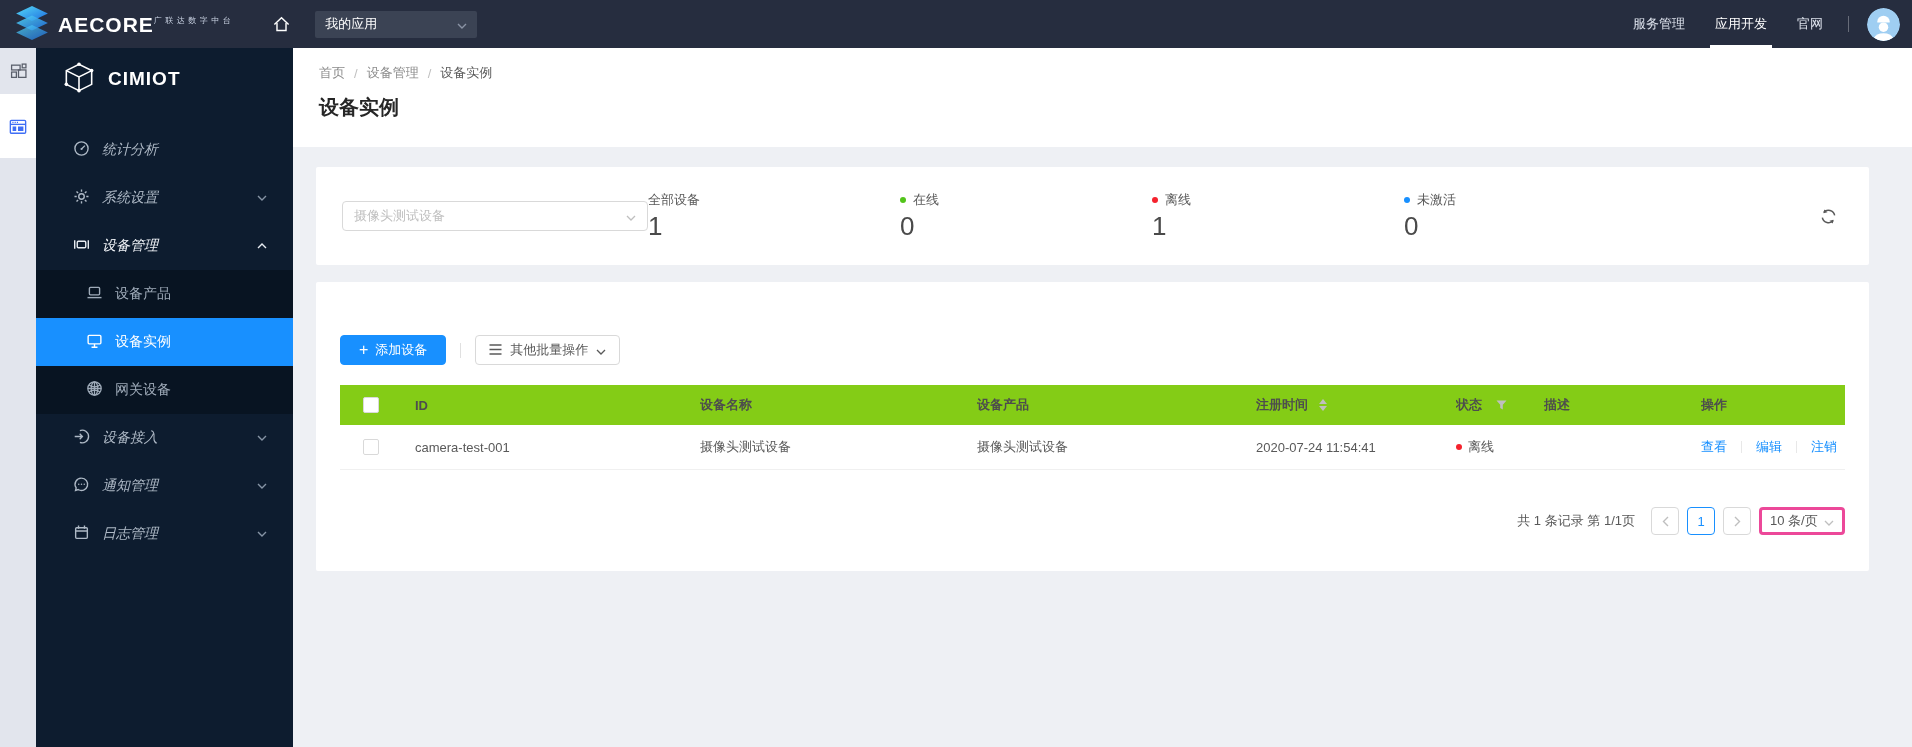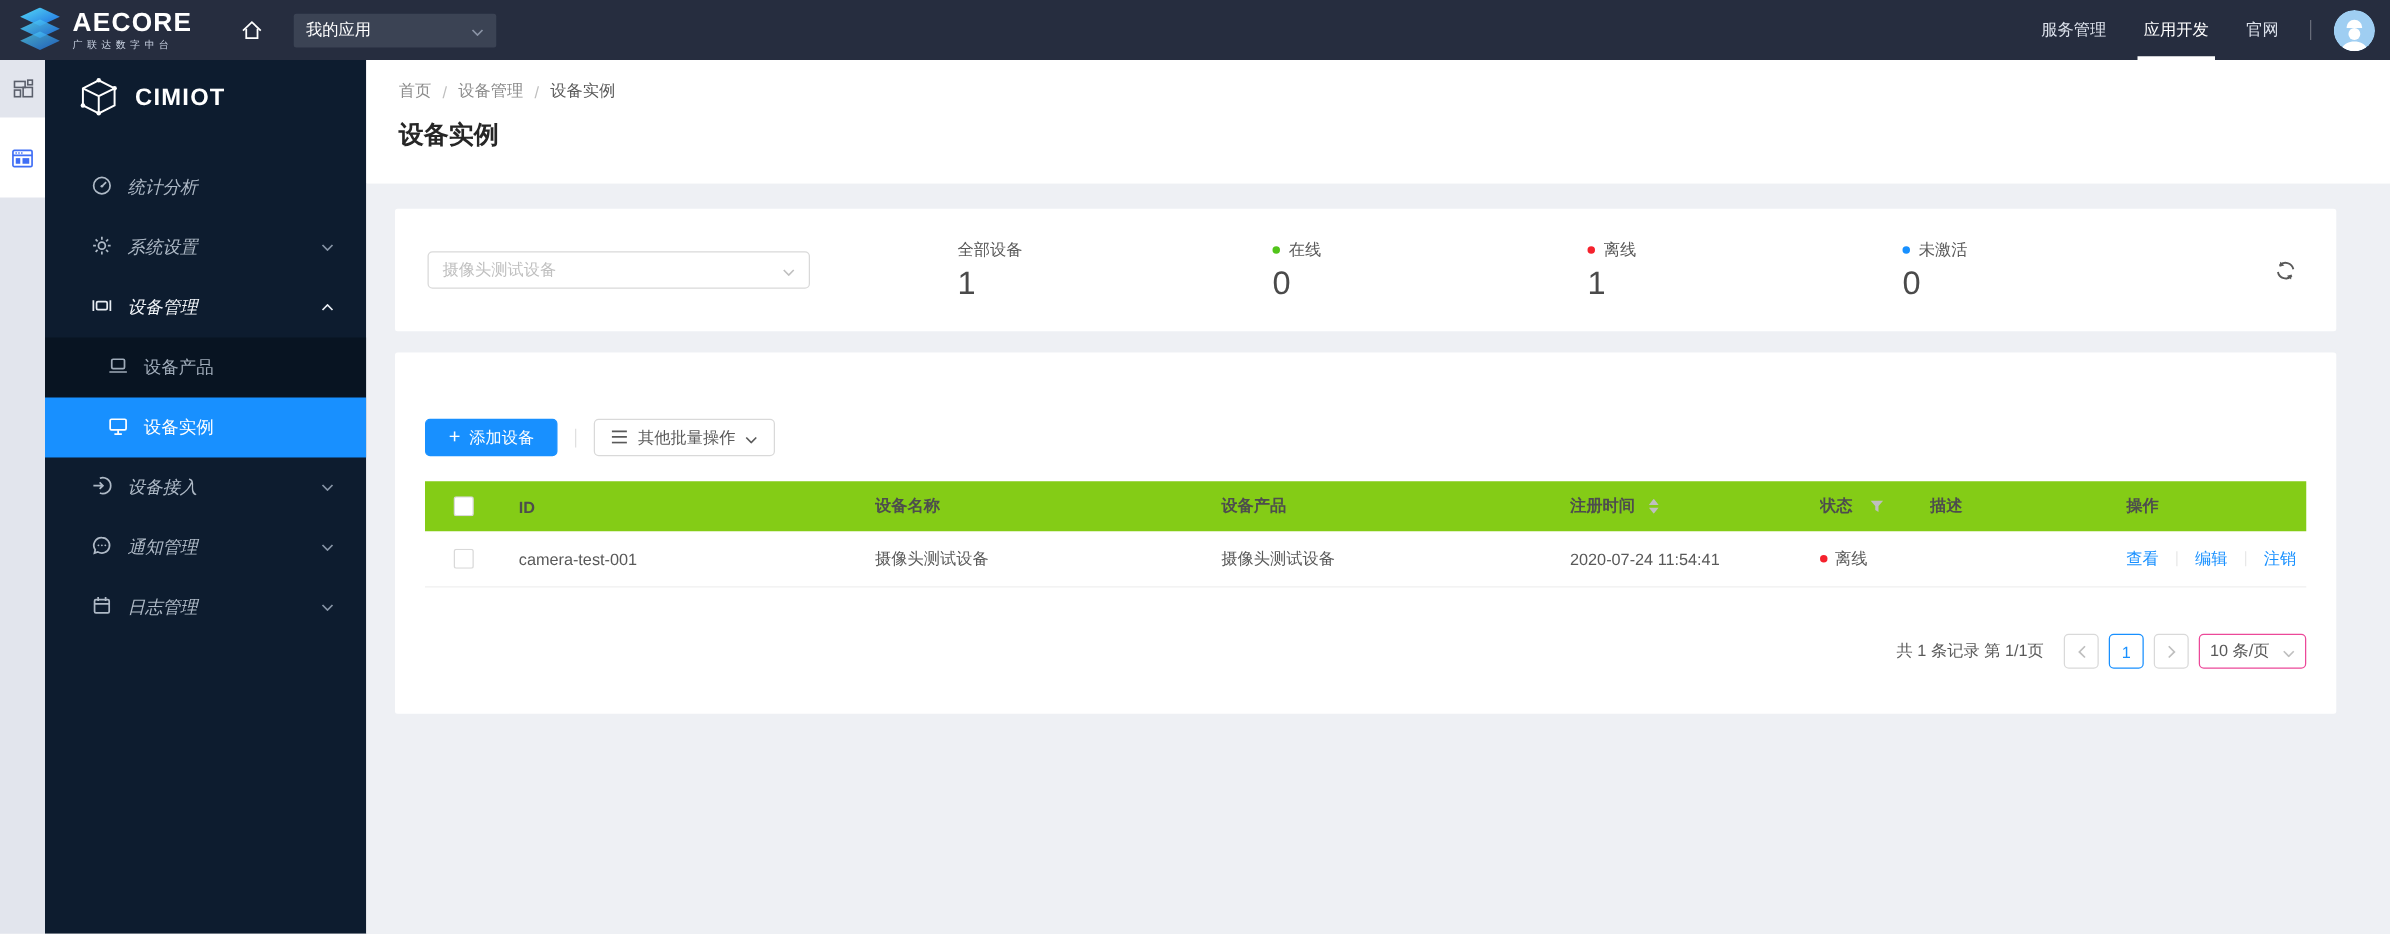--- a/index.html
+++ b/index.html
@@ -2,21 +2,21 @@
 <html><head>
 <meta charset="utf-8">
 <style>
   * { margin:0; padding:0; box-sizing:border-box; }
   html,body { width:1912px; height:747px; overflow:hidden; background:#eef0f4;
     font-family:"Liberation Sans","DejaVu Sans",sans-serif; font-size:13px; color:#595959; }
 
   
   .topbar { height:48px; background:#262d3f; display:flex; align-items:center; padding:0 0 0 14px; position:relative; }
   .brand { display:flex; align-items:center; gap:8px; }
-  .brand-text { display:flex; flex-direction:column; line-height:1; }
+  .brand-text { display:flex; line-height:1; }
   .brand-name { color:#fff; font-size:21px; font-weight:bold; letter-spacing:1px; }
   .brand-sub { color:#c9d2e2; font-size:8px; letter-spacing:3.5px; margin-top:3px; }
   .home-btn { margin-left:38px; display:flex; align-items:center; cursor:pointer; }
   .app-select { margin-left:24px; width:162px; height:27px; background:#3b4354; border-radius:2px;
     display:flex; align-items:center; justify-content:space-between; padding:0 10px; color:#fff; cursor:pointer; }
   .topnav { margin-left:auto; display:flex; align-items:center; height:48px; }
   .topnav a { color:#dde2ec; text-decoration:none; padding:0 15px; height:48px; display:flex; align-items:center; position:relative; }
   .topnav a.active { color:#fff; }
   .topnav a.active .underline { position:absolute; left:10px; right:10px; bottom:0; height:3px; background:#fff; }
   .topnav-divider { width:1px; height:16px; background:rgba(255,255,255,.3); margin:0 18px 0 10px; }
@@ -53,21 +53,21 @@
   .breadcrumb .sep { margin:0 9px; color:#bfbfbf; }
   .breadcrumb .last { color:#595959; }
   .page-title { margin-top:12px; font-size:20px; font-weight:bold; color:#262626; }
   .main { flex:1; padding:20px 43px 0 23px; background:#eef0f4; overflow:hidden; }
   .card { background:#fff; border-radius:2px; }
 
   
   .card-overview { height:98px; display:flex; align-items:center; padding:0 32px 0 26px; }
   .select-box { width:306px; height:30px; border:1px solid #d9d9d9; border-radius:4px;
     display:flex; align-items:center; justify-content:space-between; padding:0 11px; color:#bfbfbf; cursor:pointer; background:#fff; }
-  .stats { flex:1; display:flex; margin-left:118px; }
+  .stats { flex:1; display:flex; }
   .stat { width:252px; }
   .stat-label { display:flex; align-items:center; gap:7px; color:#595959; }
   .dot { width:6px; height:6px; border-radius:50%; display:inline-block; }
   .stat-value { font-size:26px; font-weight:300; color:#4a4a4a; margin-top:3px; line-height:1.15; }
   .refresh-btn { margin-left:auto; cursor:pointer; display:flex; }
 
   
   .card-list { margin-top:17px; padding:20px 24px 36px; }
   .query-row { display:flex; align-items:center; }
   .input-group { width:472px; height:32px; border:1px solid #d9d9d9; border-radius:4px; display:flex; align-items:center; background:#fff; }
@@ -98,21 +98,21 @@
   .status-dot { width:6px; height:6px; border-radius:50%; background:#f5222d; }
   .op-link { color:#1890ff; text-decoration:none; cursor:pointer; }
   .op-sep { width:1px; height:12px; background:#e8e8e8; margin:0 8px; }
 
   
   .pagination { margin-top:37px; display:flex; justify-content:flex-end; align-items:center; gap:8px; color:#595959; }
   .pg-summary { margin-right:8px; }
   .pg-btn { width:28px; height:28px; border:1px solid #d9d9d9; border-radius:4px; background:#fff;
     display:inline-flex; align-items:center; justify-content:center; color:#bfbfbf; cursor:pointer; }
   .pg-num { border-color:#1890ff; color:#1890ff; }
-  .pg-size { width:86px; height:28px; border:1px solid #ec4899; border-radius:4px; background:#fff;
+  .pg-size { width:86px; height:28px; border:3px solid #ec4899; border-radius:4px; background:#fff;
     display:inline-flex; align-items:center; justify-content:space-between; padding:0 8px; color:#595959; cursor:pointer; }
 </style>
 </head>
 <body>
 
 <header class="topbar">
   <div class="brand">
     <span>
       <svg width="36" height="34" viewBox="0 0 34 32">
         <defs>
@@ -261,20 +261,31 @@
           <span class="mi-label">设备产品</span>
         </li>
         <li class="submenu-item selected">
           <span>
             <svg width="17" height="17" viewBox="0 0 16 16" fill="none" stroke="#fff" stroke-width="1.3">
               <rect x="2" y="3.2" width="12" height="8" rx="1"></rect>
                 <path d="M8 11.4 v3 M5.2 14.4 h5.6"></path>
             </svg>
           </span>
           <span class="mi-label">设备实例</span>
+        </li>
+        <li class="submenu-item">
+          <span>
+            <svg width="17" height="17" viewBox="0 0 16 16" fill="none" stroke="#9fabb9" stroke-width="1.2">
+              <circle cx="8" cy="8" r="6.3"></circle>
+                <path d="M1.7 8 h12.6 M8 1.7 v12.6"></path>
+              <ellipse cx="8" cy="8" rx="3.1" ry="6.3"></ellipse>
+              <path d="M2.7 4.6 a8.5 8.5 0 0 0 10.6 0 M2.7 11.4 a8.5 8.5 0 0 1 10.6 0"></path>
+            </svg>
+          </span>
+          <span class="mi-label">网关设备</span>
         </li>
       </ul>
 
       <li class="menu-item">
         <span>
           <svg width="17" height="17" viewBox="0 0 16 16" fill="none" stroke="#aeb9c6" stroke-width="1.3">
             <path d="M6.5 2.4 a6 6 0 1 1 0 11.2"></path>
             <path d="M1.6 8 h7 M6.3 5.5 L8.8 8 6.3 10.5"></path>
           </svg>
         </span>

